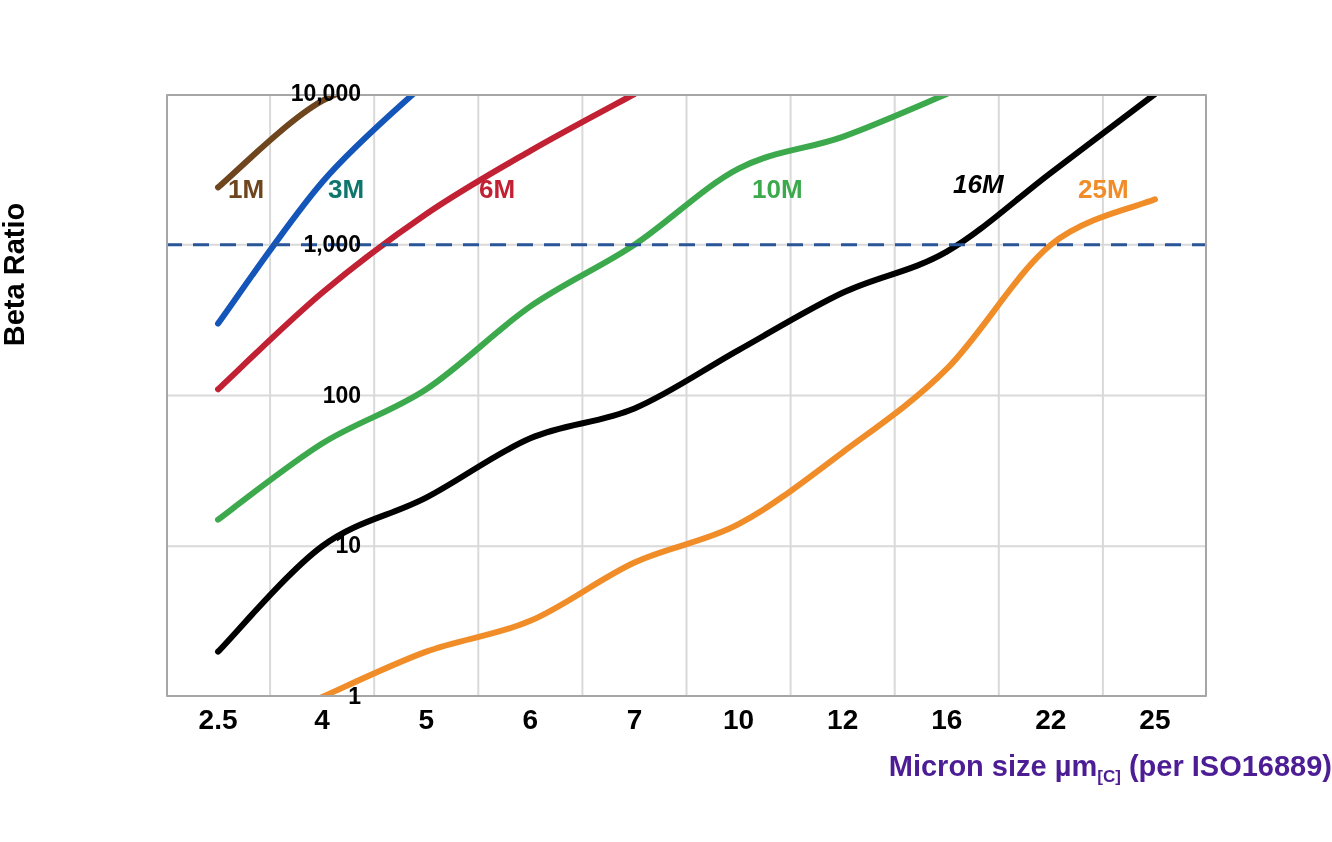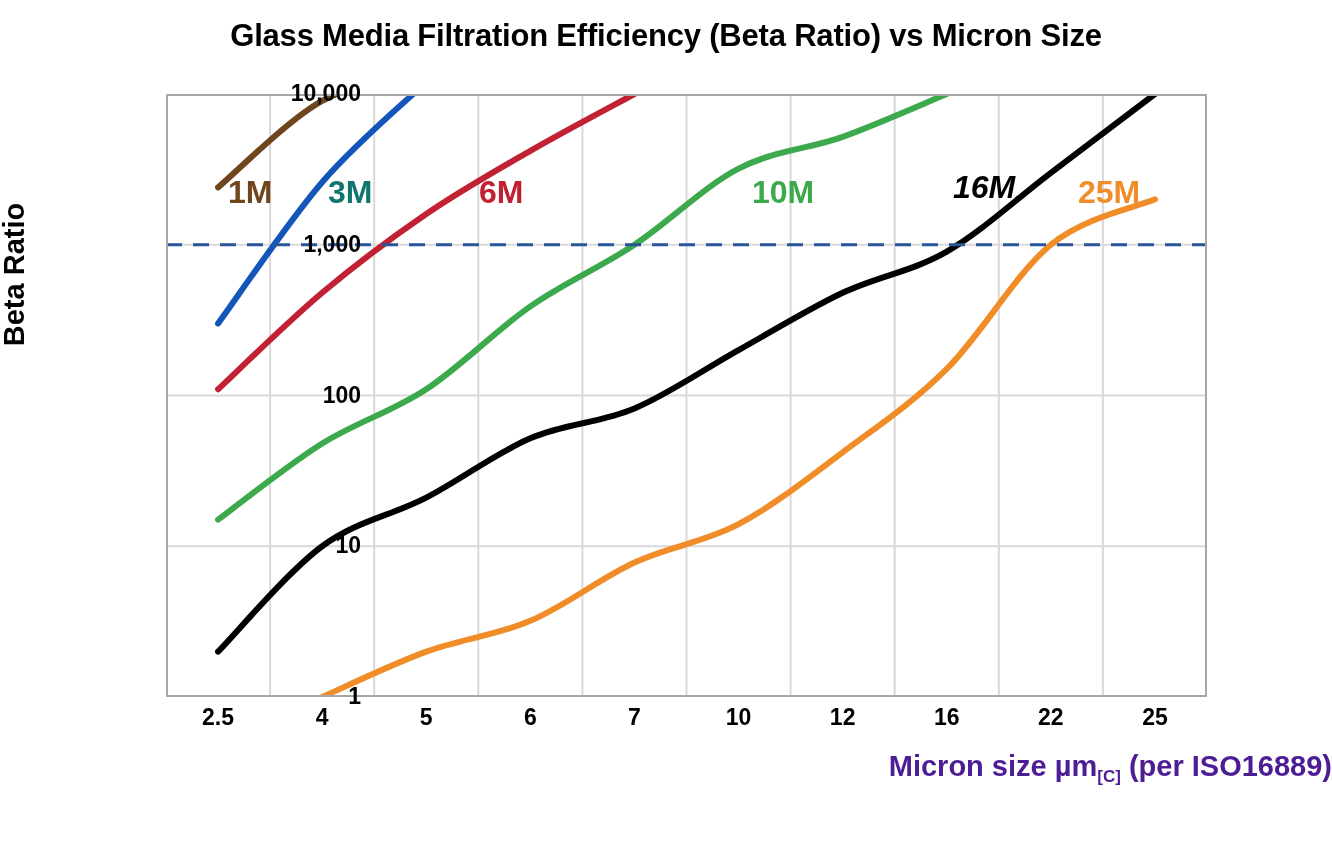--- a/index.html
+++ b/index.html
@@ -19,39 +19,38 @@
     position:absolute;left:-116px;top:258px;width:260px;
     transform:rotate(-90deg);transform-origin:center center;
     text-align:center;font-size:29px;font-weight:bold;color:#000;
   }
   .ytick{
     position:absolute;right:1051px;text-align:right;width:180px;
     font-size:23px;font-weight:bold;color:#000;line-height:1;
   }
   .xtick{
     position:absolute;top:612px;text-align:center;width:120px;
-    font-size:23px;font-weight:bold;color:#000;line-height:1;
+    font-size:28px;font-weight:bold;color:#000;line-height:1;
   }
   .xlabel{
     position:absolute;left:0;top:750px;width:1332px;text-align:right;
     font-size:29px;font-weight:bold;color:#4c1d95;
   }
   .xlabel sub{font-size:17px;vertical-align:-0.35em;font-weight:bold;}
 
   .series-label{
-    position:absolute;font-size:32px;font-weight:bold;white-space:nowrap;
+    position:absolute;font-size:26px;font-weight:bold;white-space:nowrap;
     line-height:1;
   }
 </style>
 </head>
 <body>
 
 <div id="stage">
 
-  <div class="chart-title">Glass Media Filtration Efficiency (Beta Ratio) vs Micron Size</div>
 
   <div class="ylabel">Beta Ratio</div>
 
   <div class="plot-wrap">
 
     <div id="yticks">
         <div class="ytick" style="top: -12px;">10,000</div>
         <div class="ytick" style="top: 138.75px;">1,000</div>
         <div class="ytick" style="top: 289.5px;">100</div>
         <div class="ytick" style="top: 440.25px;">10</div>

